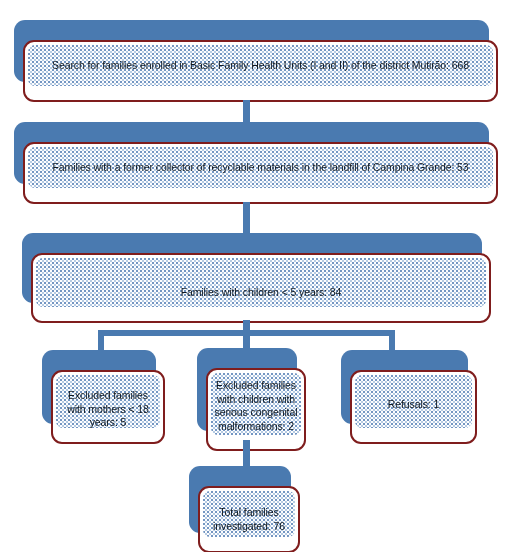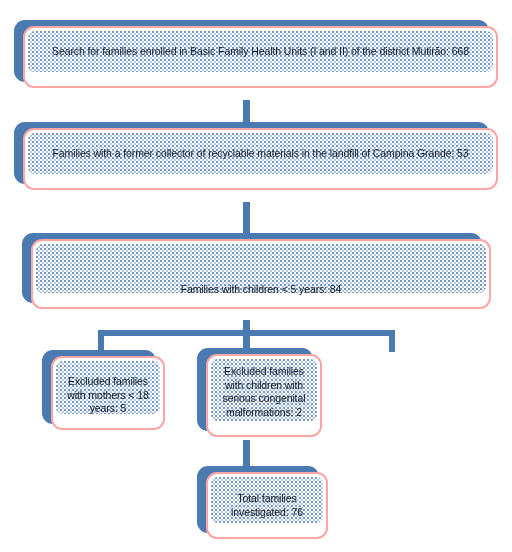--- a/index.html
+++ b/index.html
@@ -32,24 +32,24 @@
     top: 0;
     width: 100%;
     height: 100%;
     background: #4a7ab0;
     border-radius: 11px;
     box-sizing: border-box;
   }
   .node .foreplate {
     position: absolute;
     left: 9px;
-    top: 6px;
+    top: 20px;
     width: 100%;
     height: 100%;
-    border: 2px solid #fca5a5;
+    border: 2px solid #7f1d1d;
     border-radius: 11px;
     background: #ffffff;
     box-sizing: border-box;
     display: flex;
     align-items: flex-start;
     justify-content: center;
   }
   
   .node .texture {
     position: absolute;
@@ -108,49 +108,56 @@
       <div class="label" style="padding-top:17px;">Families with a former collector of recyclable materials in the landfill of Campina Grande: 53</div>
     </div>
   </div>
 
   <div class="connector" style="left:243px; top:202px; width:7px; height:31px;"></div>
 
   <div class="node" style="left:22px; top:233px; width:460px; height:70px;">
     <div class="backplate"></div>
     <div class="foreplate">
       <div class="texture"></div>
-      <div class="label" style="padding-top:42px;">Families with children &lt; 5 years: 84</div>
+      <div class="label" style="padding-top:31px;">Families with children &lt; 5 years: 84</div>
     </div>
   </div>
 
   <div class="connector" style="left:243px; top:320px; width:7px; height:30px;"></div>
   <div class="connector" style="left:98px; top:330px; width:297px; height:6px;"></div>
   <div class="connector" style="left:98px; top:330px; width:6px; height:22px;"></div>
   <div class="connector" style="left:389px; top:330px; width:6px; height:22px;"></div>
 
   <div class="node" style="left:42px; top:350px; width:114px; height:74px;">
     <div class="backplate"></div>
     <div class="foreplate">
       <div class="texture"></div>
       <div class="label" style="padding-top:17px;">Excluded families with mothers &lt; 18 years: 5</div>
     </div>
   </div>
 
-  <div class="node" style="left:197px; top:348px; width:116px; height:83px;">
+  <div class="node" style="left:197px; top:348px; width:100px; height:83px;">
     <div class="backplate"></div>
     <div class="foreplate">
       <div class="texture"></div>
       <div class="label" style="padding-top:9px;">Excluded families with children with serious congenital malformations: 2</div>
     </div>
   </div>
 
+  <div class="node" style="left:341px; top:350px; width:127px; height:74px;">
+    <div class="backplate"></div>
+    <div class="foreplate">
+      <div class="texture"></div>
+      <div class="label" style="padding-top:26px;">Refusals: 1</div>
+    </div>
+  </div>
 
   <div class="connector" style="left:243px; top:440px; width:7px; height:28px;"></div>
 
-  <div class="node" style="left:189px; top:466px; width:122px; height:67px;margin-left:8px;">
+  <div class="node" style="left:189px; top:466px; width:102px; height:67px;">
     <div class="backplate"></div>
     <div class="foreplate">
       <div class="texture"></div>
       <div class="label" style="padding-top:18px;">Total families investigated: 76</div>
     </div>
   </div>
 
 </div>
 
 </body></html>

